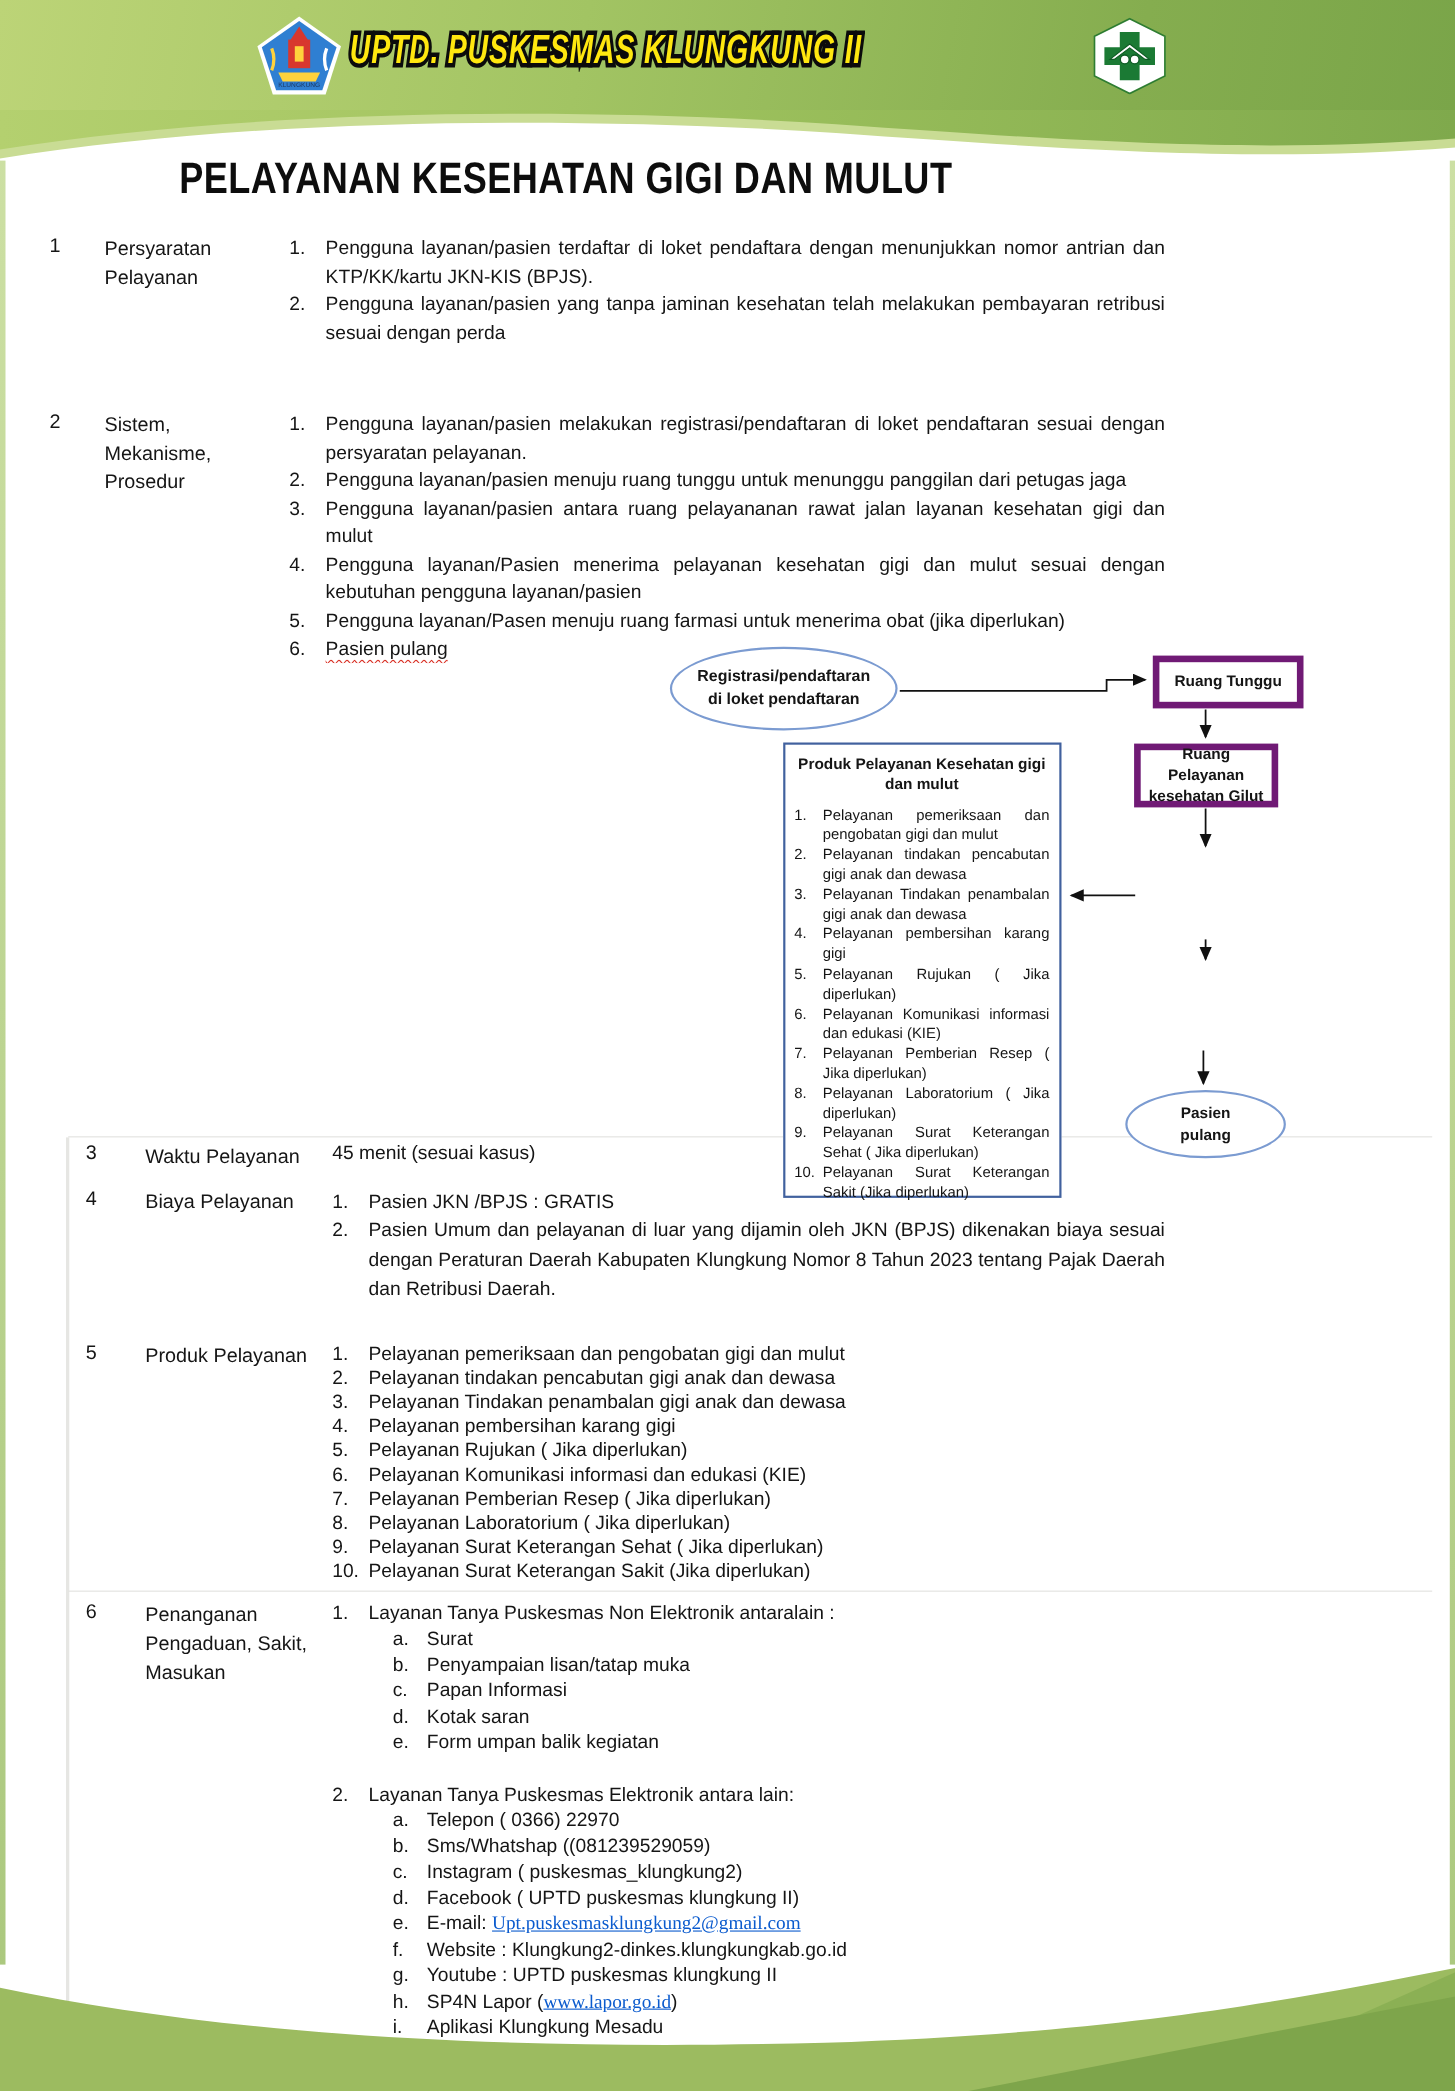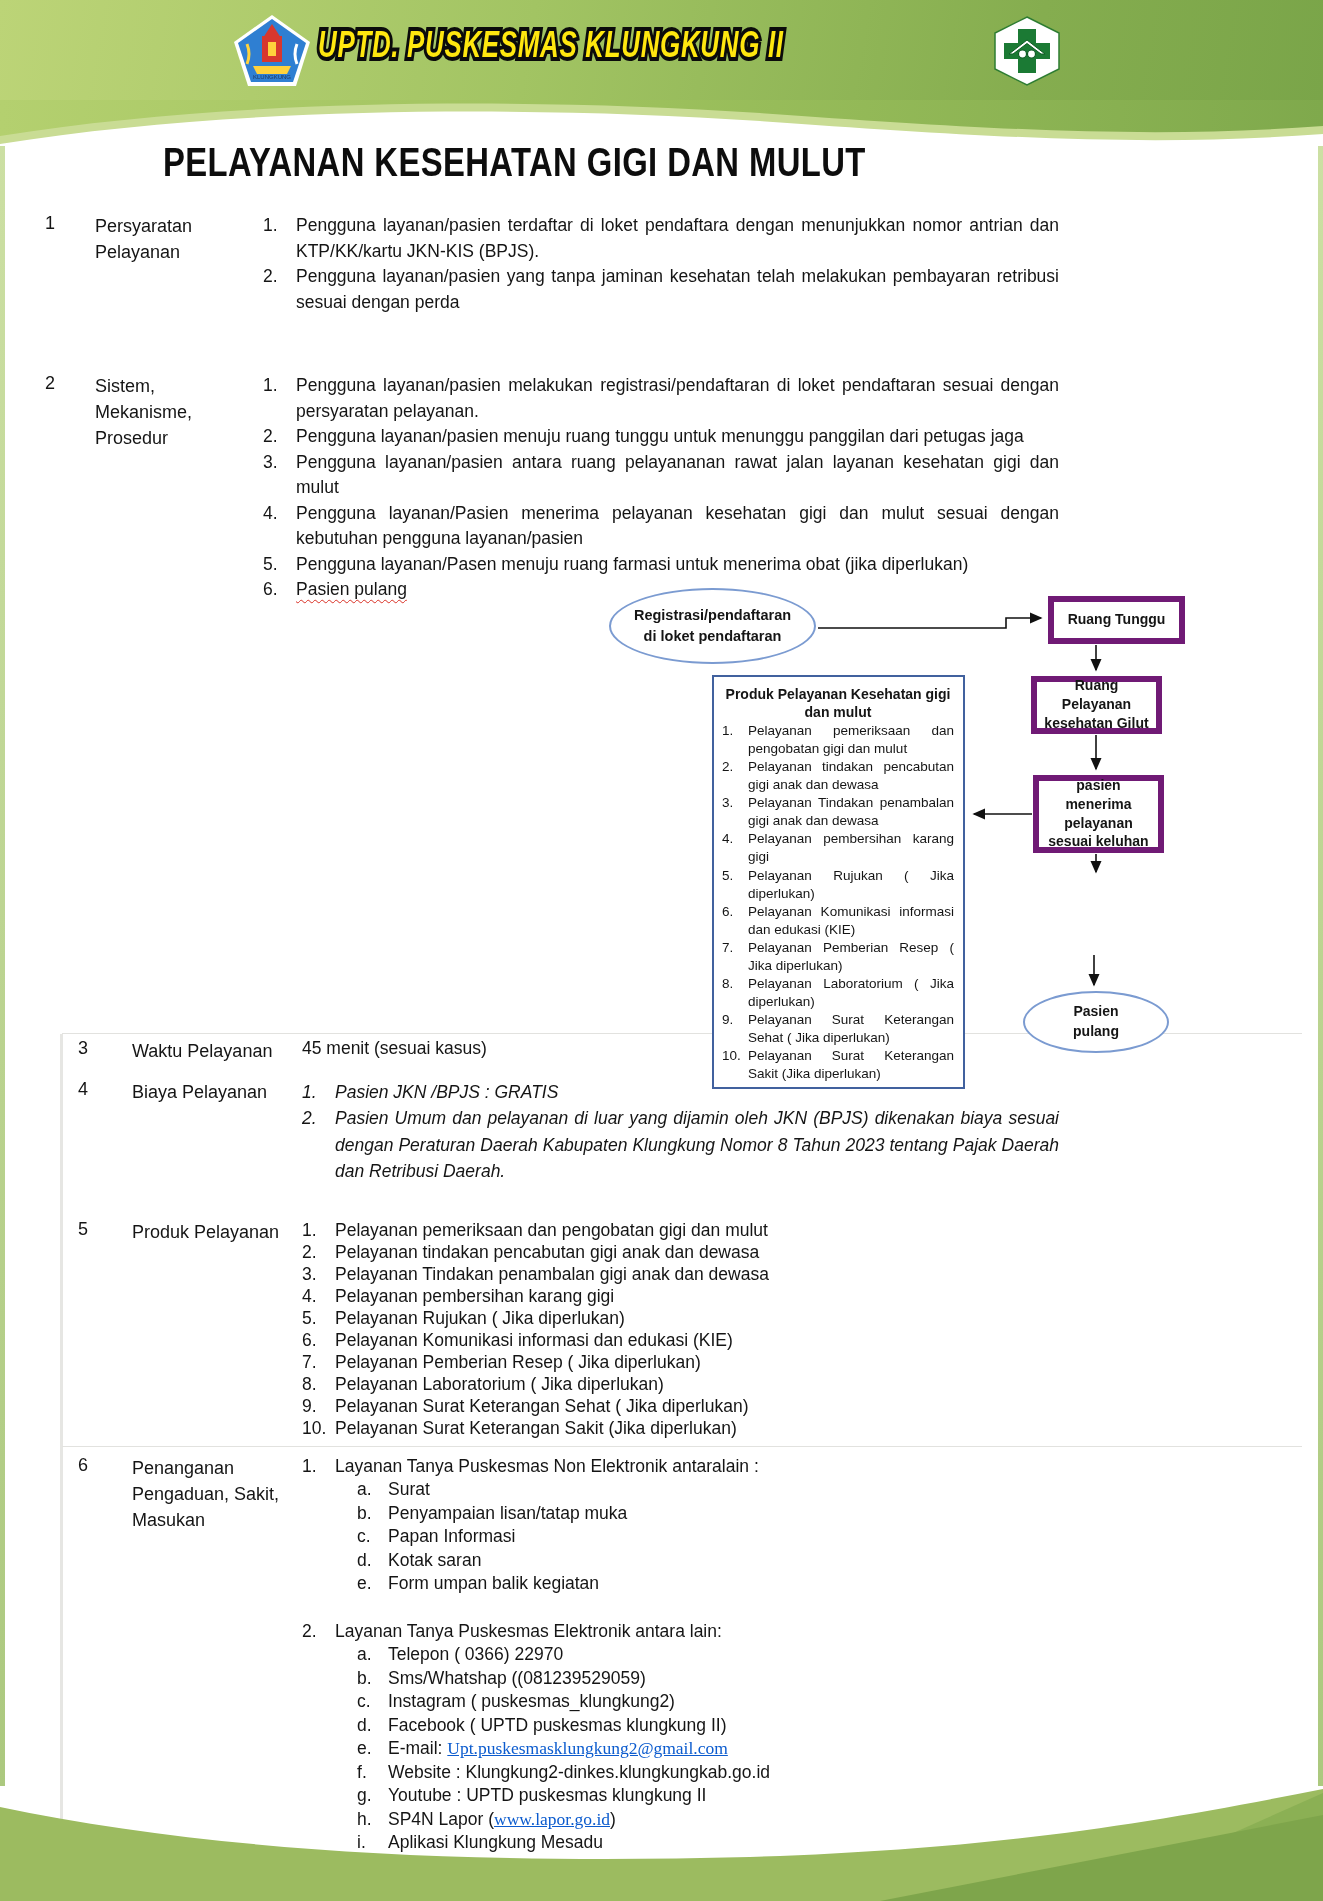--- a/index.html
+++ b/index.html
@@ -40,40 +40,40 @@
 
   .num-list { list-style:none; margin:0; padding:0; counter-reset:n; }
   .num-list > li { position:relative; padding-left:33px; counter-increment:n; text-align:justify; }
   .num-list > li::before { content:counter(n) "."; position:absolute; left:0; text-align:left; }
   .alpha-list { list-style:none; margin:0 0 0 22px; padding:0; counter-reset:a; }
   .alpha-list > li { position:relative; padding-left:31px; counter-increment:a; text-align:left; }
   .alpha-list > li::before { content:counter(a,lower-alpha) "."; position:absolute; left:0; }
 
   .fs-body { font-size:17.5px; }
   .lh-a { line-height:25.5px; }   
-  .lh-b { line-height:26.5px;font-style:italic; }   
+  .lh-b { line-height:26.5px; }   
   .lh-c { line-height:22px; }     
   .lh-d { line-height:23.5px; }   
 
   .wavy { text-decoration:underline wavy #d93025; text-decoration-thickness:1px; text-underline-offset:4px; }
   .link { color:#0b5bce; text-decoration:underline;font-family:Liberation Serif, serif; }
   .gap-block { height:24px; }
 
   
   .flow { position:relative; height:435px; }
   .fbox { position:absolute; border:6px solid #701a75; background:#fff; box-sizing:border-box;
           display:flex; flex-direction:column; align-items:center; justify-content:center;
           text-align:center; font-weight:700; font-size:14px; line-height:1.35; padding:4px; }
   .fellipse { position:absolute; border:2px solid #7b9bd1; border-radius:50%; background:#fff;
           box-sizing:border-box; display:flex; flex-direction:column; align-items:center;
           justify-content:center; text-align:center; font-weight:700; font-size:14.5px; line-height:1.4; }
   .serifbox { font-family:"Liberation Serif","DejaVu Serif",serif; font-size:15px; font-weight:600; }
   .produk-box { position:absolute; left:712px; top:72px; width:253px; height:414px;
           border:2px solid #41619e; background:#fff; box-sizing:border-box; padding:8px 9px 6px 8px; }
-  .produk-title { font-weight:700; font-size:14px; line-height:1.3; text-align:center; margin-bottom:1px; }
+  .produk-title { font-weight:700; font-size:14px; line-height:1.3; text-align:center; margin-bottom:11px; }
   .produk-list { list-style:none; margin:0; padding:0; counter-reset:p; font-size:13.5px; line-height:1.34; }
   .produk-list > li { position:relative; padding-left:26px; counter-increment:p; text-align:justify; }
   .produk-list > li::before { content:counter(p) "."; position:absolute; left:0; }
   .flow-arrows { position:absolute; left:0; top:0; pointer-events:none; overflow:visible; }
 </style>
 </head>
 <body>
 
 <div class="page">
 
@@ -173,21 +173,20 @@
           <li>Pelayanan Komunikasi informasi dan edukasi (KIE)</li>
           <li>Pelayanan Pemberian Resep ( Jika diperlukan)</li>
           <li>Pelayanan Laboratorium ( Jika diperlukan)</li>
           <li>Pelayanan Surat Keterangan Sehat ( Jika diperlukan)</li>
           <li>Pelayanan Surat Keterangan Sakit (Jika diperlukan)</li>
         </ol>
       </div>
 
       <div class="fbox" style="left:1048px; top:-7px; width:137px; height:48px;">Ruang Tunggu</div>
       <div class="fbox" style="left:1031px; top:73px; width:131px; height:58px;">Ruang Pelayanan kesehatan Gilut</div>
-      <div class="fbox" style="left:1033px; top:172px; width:131px; height:78px;">pasien menerima pelayanan sesuai keluhan</div>
 
       <div class="fellipse" style="left:1023px; top:388px; width:146px; height:62px; font-size:14px;">
         <span>Pasien</span>
         <span>pulang</span>
       </div>
 
       <svg class="flow-arrows" width="1323" height="460" viewBox="0 0 1323 460">
         <defs>
           <marker id="arr" markerWidth="9" markerHeight="8" refX="7" refY="3.5" orient="auto">
             <path d="M0,0 L8,3.5 L0,7 Z" fill="#111"></path>

